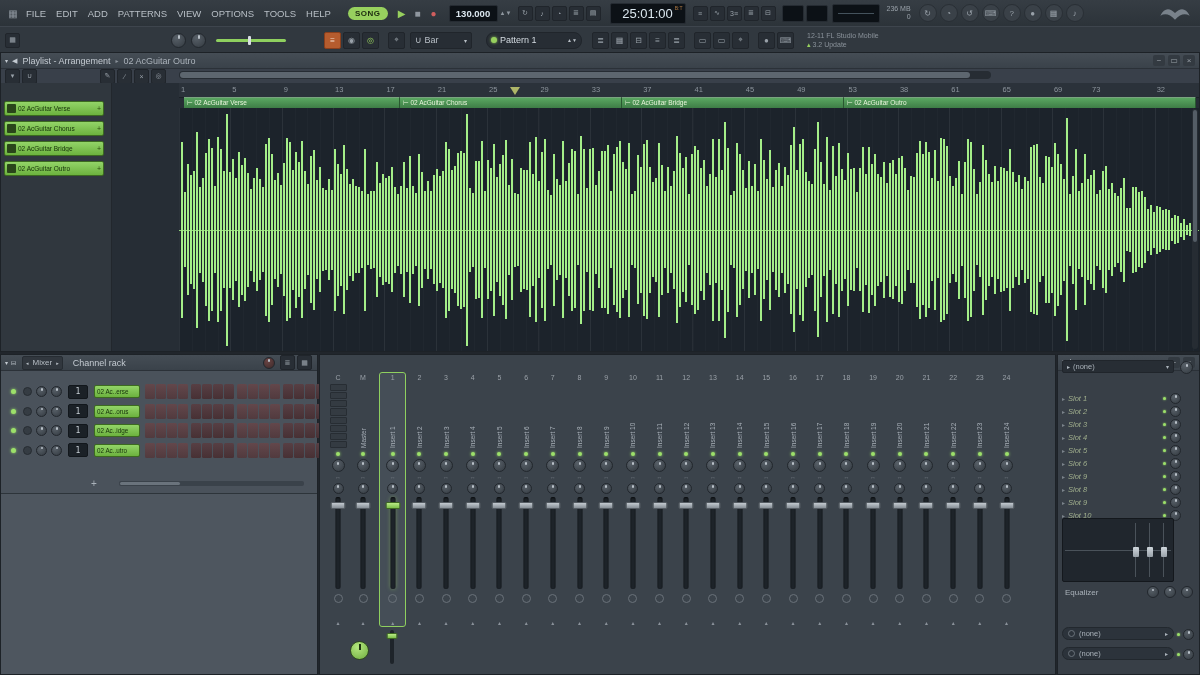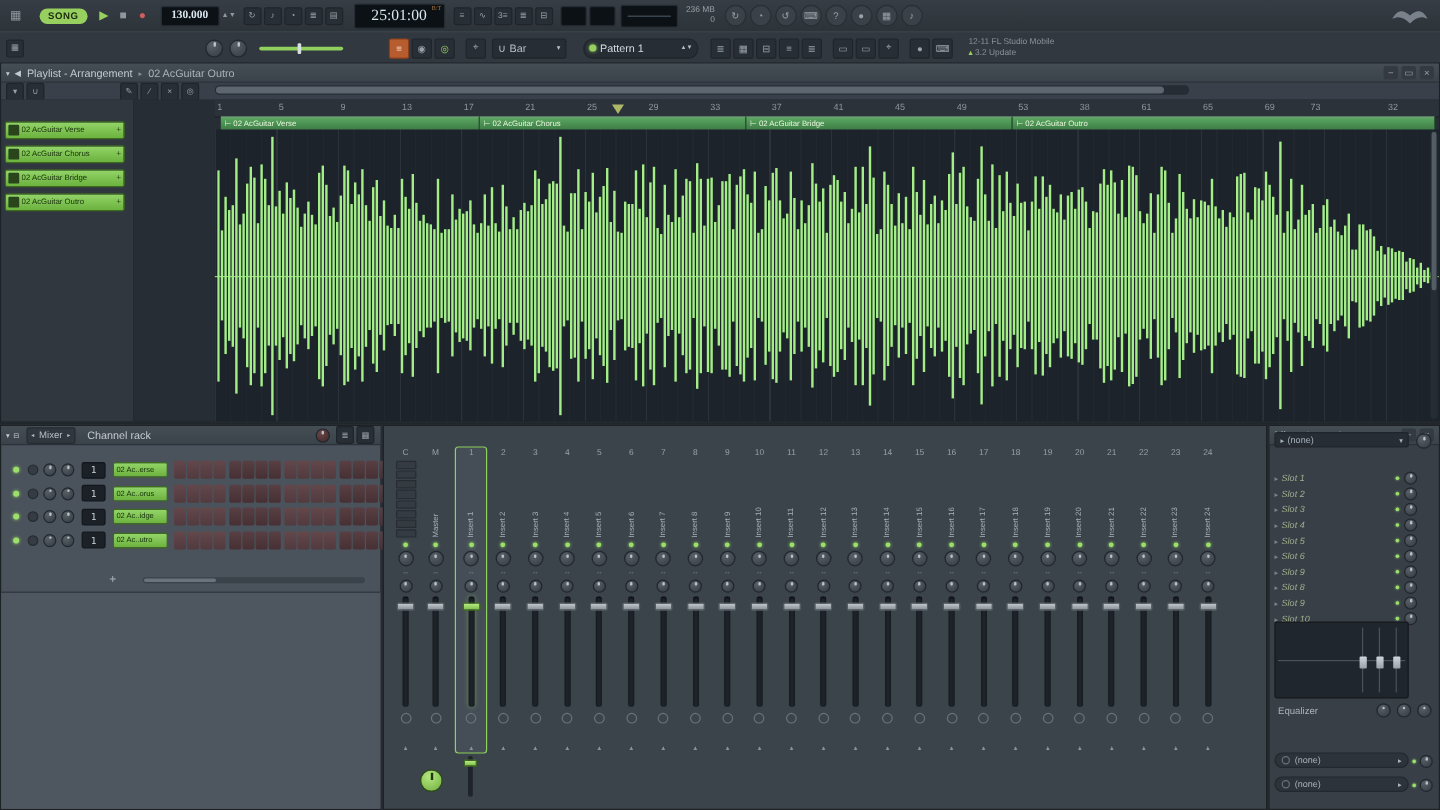--- a/index.html
+++ b/index.html
@@ -12,21 +12,21 @@
   .wbtn{width:12px;height:11px;font-size:8px;line-height:11px;text-align:center;color:#9aa1a8;
         background:#333a41;border-radius:2px;}
   .icon16{width:15px;height:15px;flex:none;background:#282e35;border:1px solid #20252b;border-radius:2px;
           color:#99a1a9;font-size:8px;display:flex;align-items:center;justify-content:center;margin:0 1px;}
   .ticon{width:13px;height:13px;font-size:7px;}
   .knob{border-radius:50%;background:radial-gradient(circle at 35% 30%,#586068,#333a41);
         border:1px solid #22272d;position:relative;flex:none;}
   .knob::after{content:"";position:absolute;left:50%;top:15%;width:2px;height:26%;margin-left:-1px;
                background:#b9c1c8;border-radius:1px;}
   .lcd{background:#0c1116;border:1px solid #262c33;border-radius:2px;color:#dbe7ef;
-       font-family:Liberation Serif, serif;display:flex;align-items:center;justify-content:center;}
+       font-family:Liberation Sans, sans-serif;display:flex;align-items:center;justify-content:center;}
   
   #menubar{position:absolute;left:0;top:0;width:1200px;height:26px;
            background:linear-gradient(#363d44,#2c3339);display:flex;align-items:center;font-size:9.5px;}
   #menu-items{display:flex;}
   .menu-item{padding:0 5px;color:#b8bfc6;}
   .pill{background:#97d05e;color:#1c2a10;font-weight:bold;font-size:8px;border-radius:8px;
         padding:2px 7px;letter-spacing:.5px;}
   .tbtn{width:16px;text-align:center;font-size:10px;color:#8f979f;}
   .tbtn.green{color:#97d05e;} .tbtn.red{color:#d05e5e;}
   #tempo{width:47px;height:15px;font-size:9.5px;font-weight:bold;}
@@ -159,20 +159,30 @@
   .send-extra{position:absolute;display:flex;align-items:center;gap:3px;}
   .send-extra .led{width:3px;height:3px;border-radius:50%;background:#9ce06a;box-shadow:0 0 2px #9ce06a;}
   .send-extra .kn{width:9px;height:9px;}
   .spacer{flex:1;}
 </style>
 </head>
 <body>
 
 <div id="menubar">
   <span class="tbtn" style="margin-left:5px">▦</span>
+  <nav id="menu-items">
+      <span class="menu-item">FILE</span>
+      <span class="menu-item">EDIT</span>
+      <span class="menu-item">ADD</span>
+      <span class="menu-item">PATTERNS</span>
+      <span class="menu-item">VIEW</span>
+      <span class="menu-item">OPTIONS</span>
+      <span class="menu-item">TOOLS</span>
+      <span class="menu-item">HELP</span>
+    </nav>
   <div class="pill" style="margin-left:12px">SONG</div>
   <span class="tbtn green" style="margin-left:6px">▶</span>
   <span class="tbtn">■</span>
   <span class="tbtn red">●</span>
   <div id="tempo" class="lcd" style="margin-left:7px">130.000</div>
   <span class="tbtn" style="font-size:6px">▲▼</span>
   <span class="icon16 ticon" style="margin-left:4px">↻</span>
   <span class="icon16 ticon">♪</span>
   <span class="icon16 ticon">◔</span>
   <span class="icon16 ticon">≣</span>

